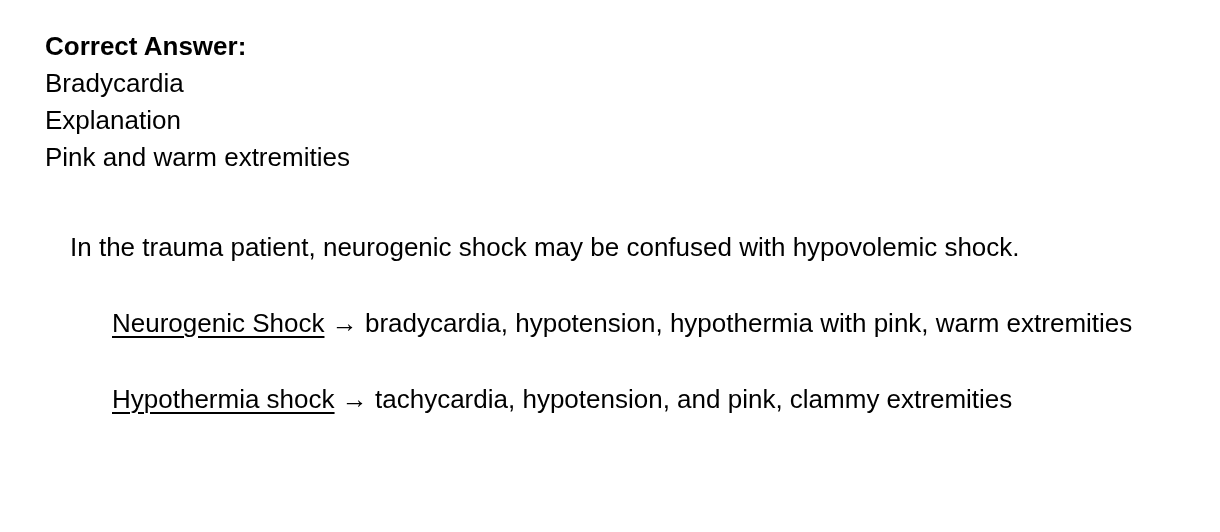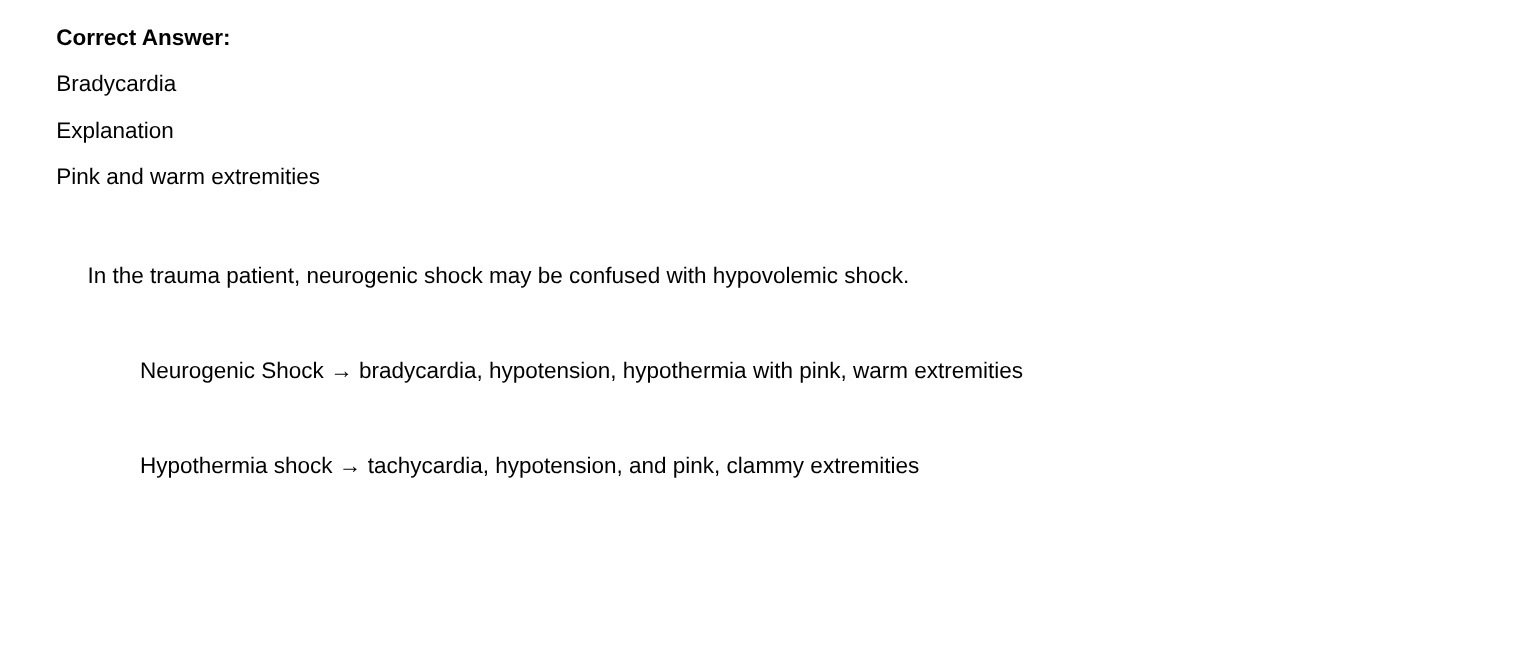--- a/index.html
+++ b/index.html
@@ -6,40 +6,41 @@
   html, body {
     width: 1220px;
     height: 532px;
     background: #ffffff;
     overflow: hidden;
   }
   .doc {
     width: 1220px;
     height: 532px;
     font-family: "Liberation Sans", "DejaVu Sans", sans-serif;
-    font-size: 18px;
+    font-size: 26px;
     line-height: 37px;
     color: #000000;
-    padding: 12px 0 0 45px;
+    padding: 28px 0 0 45px;
   }
   .line {
     white-space: nowrap;
   }
   .bold {
     font-weight: 700;
   }
   .intro {
-    margin: 42px 0 0 25px;
+    margin: 53px 0 0 25px;
     white-space: nowrap;
   }
   .comparison {
     margin: 39px 0 0 67px;
     white-space: nowrap;
   }
   .term {
+    text-decoration: underline;
     text-decoration-thickness: 2px;
     text-underline-offset: 4px;
     text-align: center;
   }
 </style>
 </head>
 <body>
 
 <div class="doc">
 

